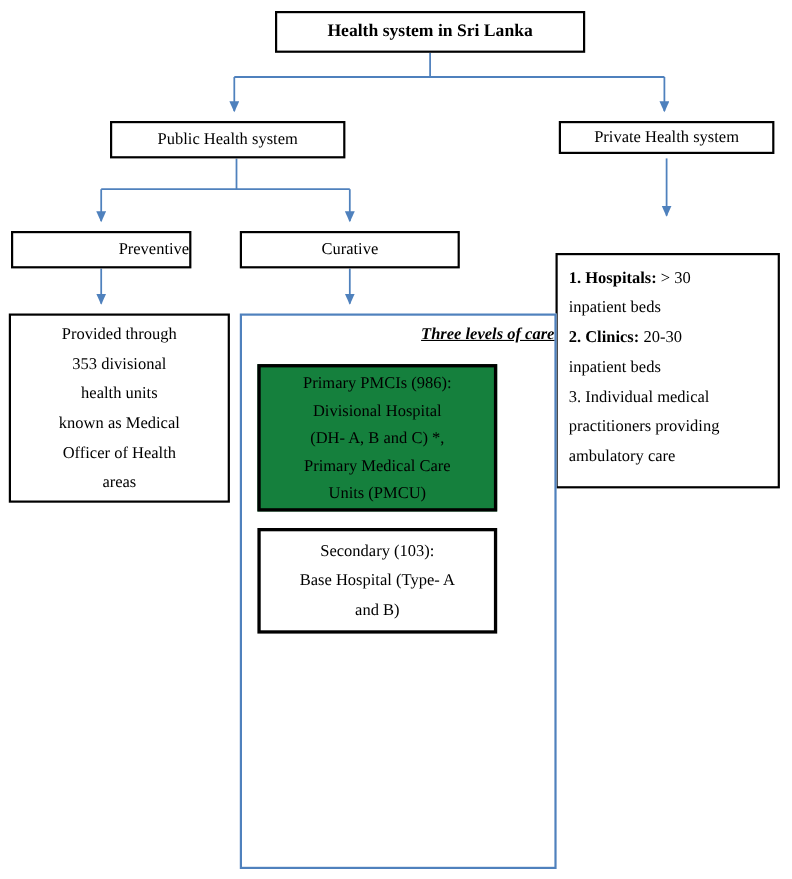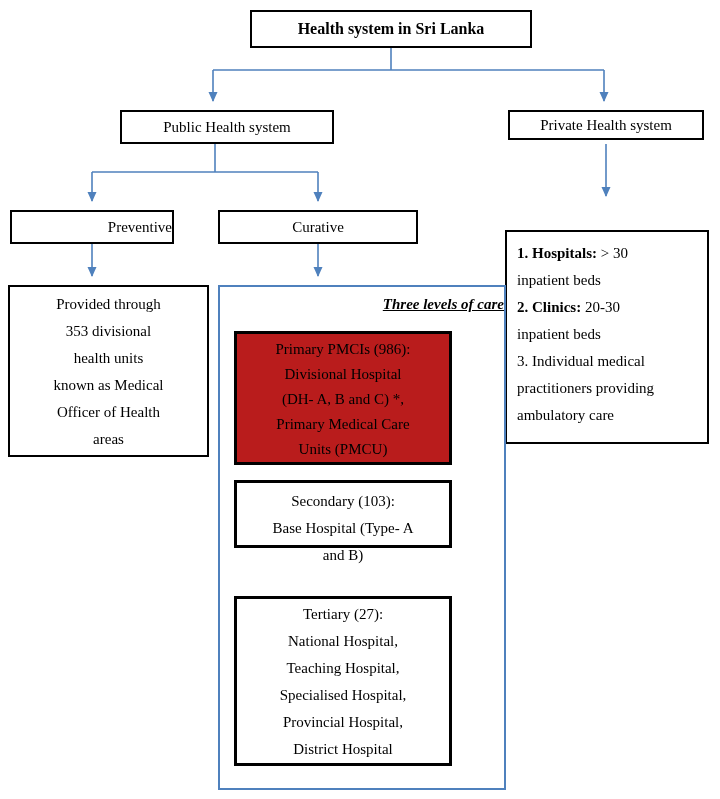--- a/index.html
+++ b/index.html
@@ -17,21 +17,21 @@
     border: 2px solid #000000;
     background: #ffffff;
     text-align: center;
     font-size: 15px;
   }
   .label-box { display: flex; align-items: center; justify-content: center; }
   #title-box {
     left: 250px; top: 10px; width: 282px; height: 38px;
     font-weight: bold; font-size: 16px;
   }
-  #public-box  { left: 120px; top: 110px; width: 214px; height: 34px; }
+  #public-box  { left: 100px; top: 110px; width: 214px; height: 34px; }
   #private-box { left: 508px; top: 110px; width: 196px; height: 30px; }
   #preventive-box { left: 10px;  top: 210px; width: 164px; height: 34px; justify-content: flex-end; }
   #curative-box   { left: 218px; top: 210px; width: 200px; height: 34px; }
   #preventive-detail {
     left: 8px; top: 285px; width: 201px; height: 172px;
     line-height: 27px; padding-top: 4px; white-space: pre-line;
   }
   #private-detail {
     left: 505px; top: 205px; width: 204px; height: 214px;
     text-align: left; padding: 8px 10px; line-height: 27px; margin-top: 25px;
@@ -47,22 +47,22 @@
     font-weight: bold; font-style: italic; text-decoration: underline;
     font-size: 15px;
   }
   .level-box {
     position: absolute; box-sizing: border-box;
     border: 3px solid #000000; background: #ffffff;
     left: 14px; width: 218px;
     text-align: center; font-size: 15px;
     white-space: pre-line;
   }
-  #level-primary   { top: 44px;  height: 134px; line-height: 25px; padding-top: 3px; background: #b91c1c; }
-  #level-secondary { top: 193px; height: 68px;  line-height: 27px; padding-top: 5px; }
+  #level-primary   { top: 44px;  height: 134px; line-height: 25px; padding-top: 3px; background: #15803d; }
+  #level-secondary { top: 193px; height: 96px;  line-height: 27px; padding-top: 5px; }
   #level-tertiary  { top: 309px; height: 170px; line-height: 27px; padding-top: 2px; }
   svg.connectors { position: absolute; left: 0; top: 0; pointer-events: none; }
 </style>
 </head>
 <body>
 
 <div id="canvas">
 
   <svg class="connectors" width="720" height="799" viewBox="0 0 720 799">
     <defs>
@@ -128,21 +128,15 @@
     <div id="level-primary" class="level-box">Primary PMCIs (986):
 Divisional Hospital
 (DH- A, B and C) *,
 Primary Medical Care
 Units (PMCU)</div>
 
     <div id="level-secondary" class="level-box">Secondary (103):
 Base Hospital (Type- A
 and B)</div>
 
-    <div id="level-tertiary" class="level-box">Tertiary (27):
-National Hospital,
-Teaching Hospital,
-Specialised Hospital,
-Provincial Hospital,
-District Hospital</div>
   </div>
 
 </div>
 
 </body></html>

